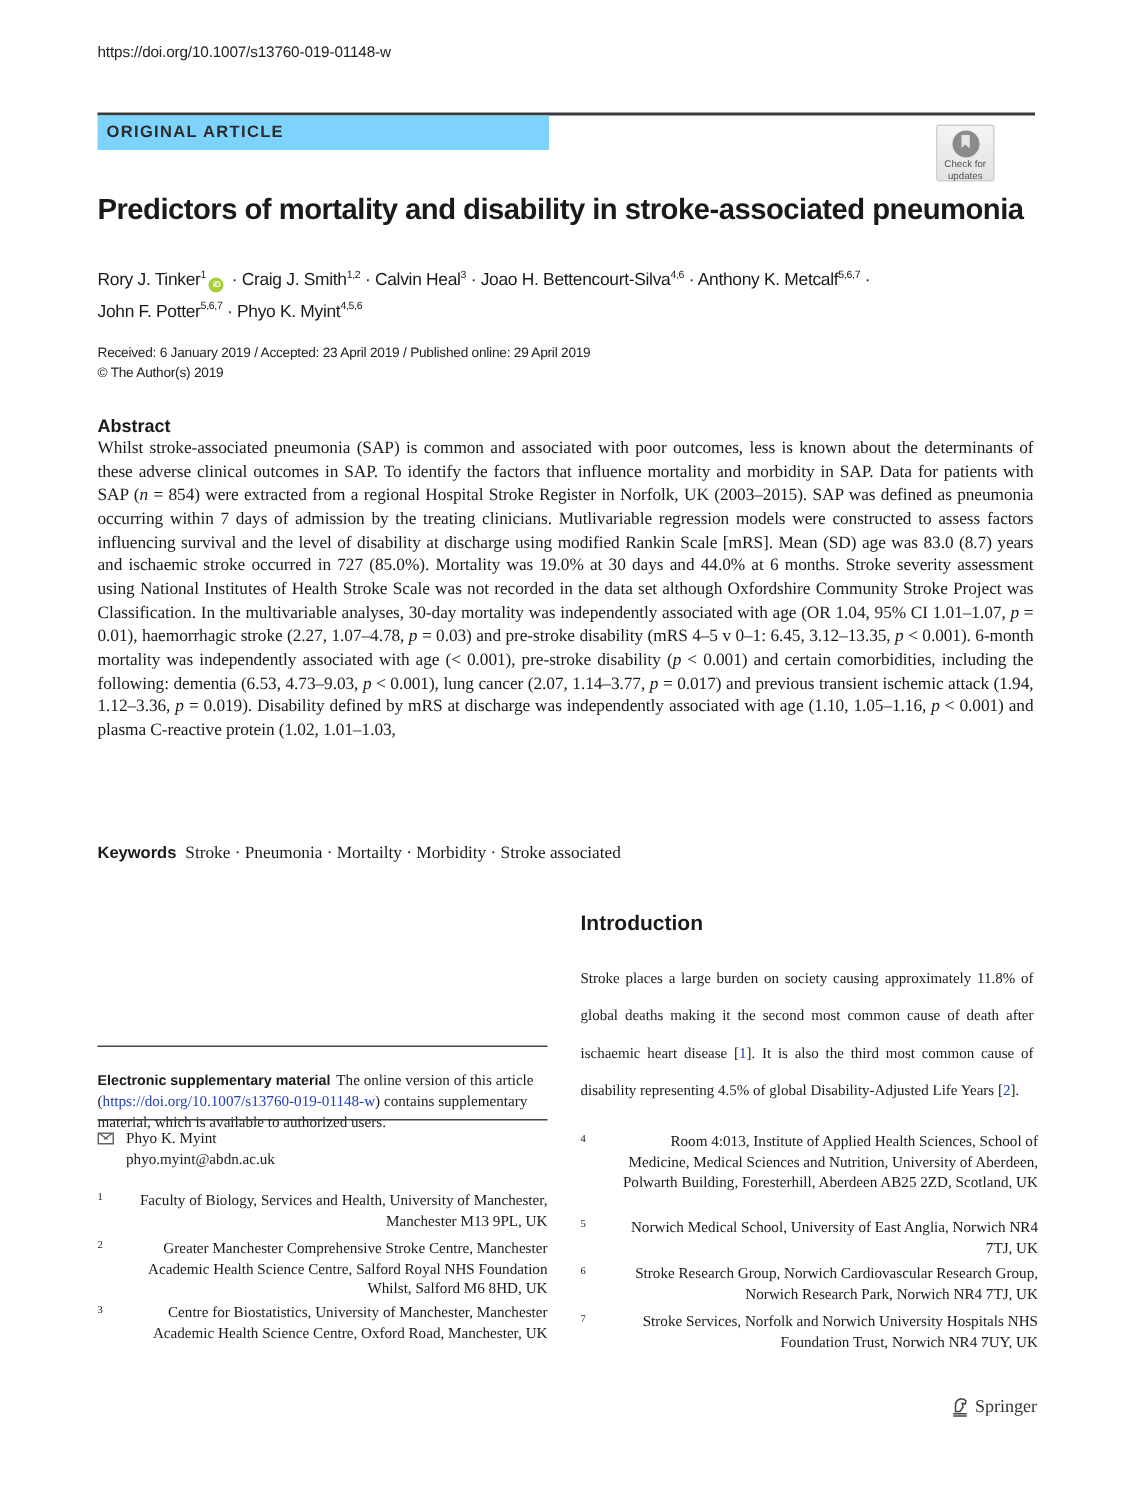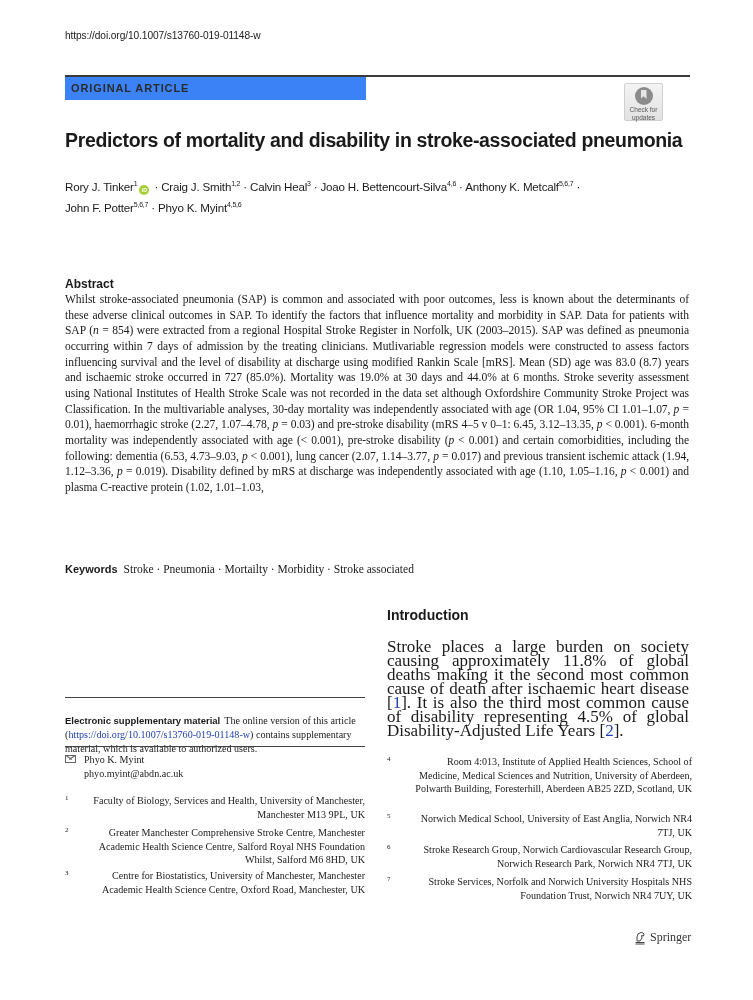--- a/index.html
+++ b/index.html
@@ -3,21 +3,21 @@
 <meta charset="utf-8">
 <style>
   * { box-sizing: border-box; margin: 0; padding: 0; }
   html, body { width: 753px; height: 1000px; background: #ffffff; overflow: hidden; }
   body { position: relative; font-family: "Liberation Serif", serif; color: #1a1a1a; }
   .abs { position: absolute; }
 
   
   .journal-meta { left: 65px; top: 28px; font-family: "Liberation Sans", sans-serif; font-size: 10.2px; line-height: 15px; color: #222; letter-spacing: -0.1px; }
   .header-rule { left: 65px; top: 75px; width: 625px; height: 2px; background: #3a3a3a; }
-  .article-type { left: 65px; top: 77px; width: 301px; height: 23px; background: #3b82f6; font-family: "Liberation Sans", sans-serif; font-weight: bold; font-size: 11px; letter-spacing: 0.9px; padding: 5px 0 0 6px; color: #2b2b2b; }
+  .article-type { left: 65px; top: 77px; width: 301px; height: 23px; background: #7dd3fc; font-family: "Liberation Sans", sans-serif; font-weight: bold; font-size: 11px; letter-spacing: 0.9px; padding: 5px 0 0 6px; color: #2b2b2b; }
 
   .check-updates { left: 624px; top: 83px; width: 39px; height: 38px; border: 1px solid #cfcfcf; background: linear-gradient(#f4f4f4, #e2e2e2); border-radius: 2px; text-align: center; }
   .check-updates .badge { width: 18px; height: 18px; margin: 3px auto 0; border-radius: 50%; background: #8b8b8b; position: relative; }
   .check-updates .badge::after { content: ""; position: absolute; left: 6px; top: 3px; width: 6px; height: 9px; background: #e6e6e6; clip-path: polygon(0 0,100% 0,100% 100%,50% 70%,0 100%); }
   .check-updates .txt { font-family: "Liberation Sans", sans-serif; font-size: 6.5px; line-height: 7px; color: #555; margin-top: 1px; }
 
   
   .title { left: 65px; top: 129px; font-family: "Liberation Sans", sans-serif; font-weight: bold; font-size: 19.5px; letter-spacing: -0.35px; color: #1a1a1a; }
   .authors { left: 65px; top: 175px; width: 630px; font-family: "Liberation Sans", sans-serif; font-size: 11.6px; line-height: 18px; letter-spacing: -0.2px; color: #1a1a1a; }
   .authors sup { font-size: 7px; vertical-align: 5px; }
@@ -28,21 +28,21 @@
   
   .abstract-head { left: 65px; top: 277px; font-family: "Liberation Sans", sans-serif; font-weight: bold; font-size: 12px; color: #1a1a1a; }
   .abstract-body { left: 65px; top: 292px; width: 624px; font-size: 11.55px; line-height: 15.65px; text-align: justify; color: #1a1a1a; letter-spacing: -0.05px; }
   .abstract-body i { font-style: italic; }
 
   .keywords { left: 65px; top: 563px; font-size: 11.5px; color: #1a1a1a; }
   .keywords .lbl { font-family: "Liberation Sans", sans-serif; font-weight: bold; font-size: 11px; margin-right: 6px; }
 
   
   .intro-head { left: 387px; top: 607px; font-family: "Liberation Sans", sans-serif; font-weight: bold; font-size: 14px; color: #1a1a1a; }
-  .intro-body { left: 387px; top: 640px; width: 302px; font-size: 17px; line-height: 14px; text-align: justify; color: #1a1a1a; }
+  .intro-body { left: 387px; top: 640px; width: 302px; font-size: 10px; line-height: 25px; text-align: justify; color: #1a1a1a; }
   .ref { color: #1f3fb5; }
 
   
   .rule { height: 1px; background: #444; }
   .esm { left: 65px; top: 714px; width: 300px; font-size: 10.1px; line-height: 14.2px; color: #1a1a1a; }
   .esm .lbl { font-family: "Liberation Sans", sans-serif; font-weight: bold; font-size: 9.5px; margin-right: 4px; }
   .esm .link { color: #1f3fb5; }
 
   .corresp { left: 65px; top: 753px; font-size: 10.1px; line-height: 13.5px; color: #1a1a1a; }
   .env { position: absolute; left: 0; top: 2px; width: 11px; height: 8px; border: 1px solid #666; }
@@ -70,20 +70,22 @@
   <div class="txt">updates</div>
 </div>
 
 <h1 class="abs title">Predictors of mortality and disability in stroke-associated pneumonia</h1>
 
 <div class="abs authors">
   <span>Rory J. Tinker</span><sup>1</sup><span class="orcid">iD</span><span> · </span><span>Craig J. Smith</span><sup>1,2</sup><span> · </span><span>Calvin Heal</span><sup>3</sup><span> · </span><span>Joao H. Bettencourt-Silva</span><sup>4,6</sup><span> · </span><span>Anthony K. Metcalf</span><sup>5,6,7</sup><span> · </span><br><span>John F. Potter</span><sup>5,6,7</sup><span> · </span><span>Phyo K. Myint</span><sup>4,5,6</sup>
 </div>
 
 <div class="abs dates">
+  <div>Received: 6 January 2019 / Accepted: 23 April 2019 / Published online: 29 April 2019</div>
+  <div>© The Author(s) 2019</div>
 </div>
 
 <h2 class="abs abstract-head">Abstract</h2>
 <p class="abs abstract-body"><span>Whilst stroke-associated pneumonia (SAP) is common and associated with poor outcomes, less is known about the determinants of these adverse clinical outcomes in SAP. To identify the factors that influence mortality and morbidity in SAP. Data for patients with SAP (</span><i>n</i><span> = 854) were extracted from a regional Hospital Stroke Register in Norfolk, UK (2003–2015). SAP was defined as pneumonia occurring within 7 days of admission by the treating clinicians. Mutlivariable regression models were constructed to assess factors influencing survival and the level of disability at discharge using modified Rankin Scale [mRS]. Mean (SD) age was 83.0 (8.7) years and ischaemic stroke occurred in 727 (85.0%). Mortality was 19.0% at 30 days and 44.0% at 6 months. Stroke severity assessment using National Institutes of Health Stroke Scale was not recorded in the data set although Oxfordshire Community Stroke Project was Classification. In the multivariable analyses, 30-day mortality was independently associated with age (OR 1.04, 95% CI 1.01–1.07, </span><i>p</i><span> = 0.01), haemorrhagic stroke (2.27, 1.07–4.78, </span><i>p</i><span> = 0.03) and pre-stroke disability (mRS 4–5 v 0–1: 6.45, 3.12–13.35, </span><i>p</i><span> &lt; 0.001). 6-month mortality was independently associated with age (&lt; 0.001), pre-stroke disability (</span><i>p</i><span> &lt; 0.001) and certain comorbidities, including the following: dementia (6.53, 4.73–9.03, </span><i>p</i><span> &lt; 0.001), lung cancer (2.07, 1.14–3.77, </span><i>p</i><span> = 0.017) and previous transient ischemic attack (1.94, 1.12–3.36, </span><i>p</i><span> = 0.019). Disability defined by mRS at discharge was independently associated with age (1.10, 1.05–1.16, </span><i>p</i><span> &lt; 0.001) and plasma C-reactive protein (1.02, 1.01–1.03, </span></p>
 
 <div class="abs keywords">
   <span class="lbl">Keywords</span><span>Stroke · Pneumonia · Mortailty · Morbidity · Stroke associated</span>
 </div>
 
 <h2 class="abs intro-head">Introduction</h2>

